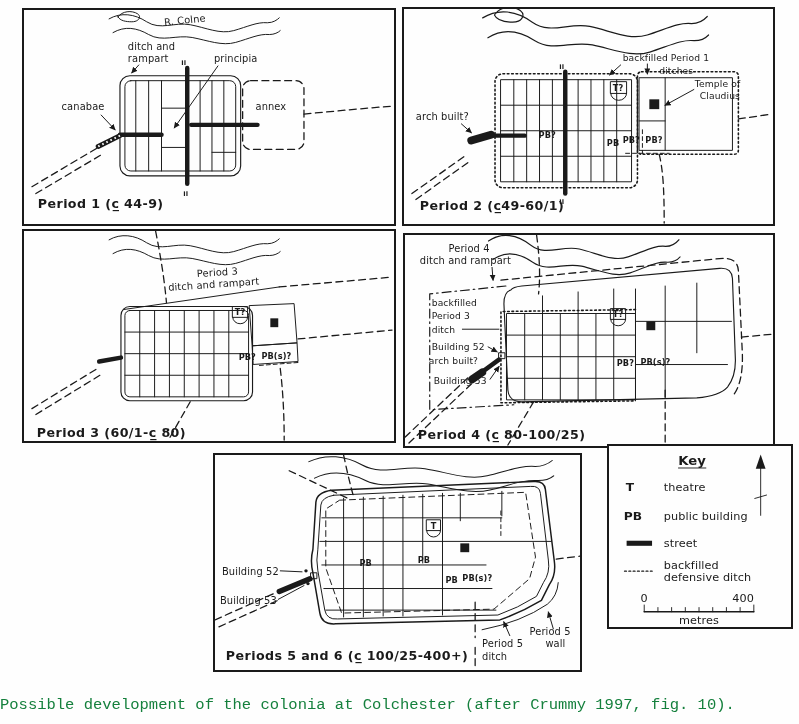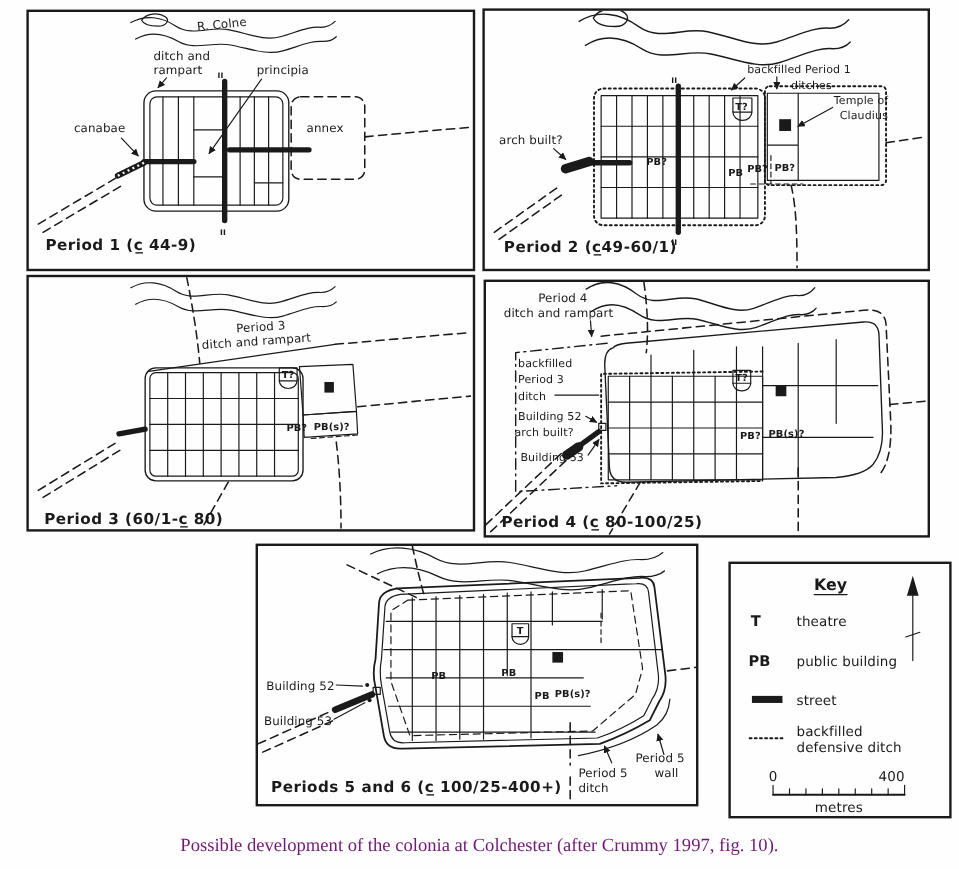--- a/index.html
+++ b/index.html
@@ -15,22 +15,22 @@
   .dot{stroke-dasharray:1.7 2.7;stroke-width:1.6;}
   .dashdot{stroke-dasharray:9 4 1.6 4;stroke-width:1.2;}
   .hatch{stroke:#fefefe;stroke-width:2;stroke-dasharray:1.6 3;fill:none;}
   .txt{font-family:"DejaVu Sans",sans-serif;font-size:10px;fill:#1a1a1a;letter-spacing:.1px;}
   .sm{font-size:9.3px;}
   .cell{font-size:8.3px;font-weight:600;}
   .sec{font-size:6.5px;font-weight:700;}
   .ttl{font-size:12.8px;font-weight:600;letter-spacing:.4px;}
   .keytxt{font-size:11.5px;}
   .keysym{font-size:12.5px;font-weight:600;}
-  .caption{position:absolute;left:0;top:696px;width:100%;text-align:center;
-           font-family:Liberation Serif, serif;font-size:15.5px;color:#701a75;}
+  .caption{position:absolute;left:0;top:696px;width:100%;text-align:left;
+           font-family:Liberation Mono, monospace;font-size:15.5px;color:#15803d;}
   .blk{fill:#1a1a1a;stroke:none;}
 </style>
 </head>
 <body>
 
 <div class="stage">
 
   <div class="panel" style="left:22px;top:8px;width:374px;height:218px;">
     <svg viewBox="0 0 374 218" preserveAspectRatio="none">
       <defs>
@@ -345,21 +345,21 @@
       <path class="ln thin" d="M298,184 L292,170" marker-end="url(#a5)"></path>
 
       <text class="txt" x="318" y="183">Period 5</text>
       <text class="txt" x="334" y="196">wall</text>
       <path class="ln thin" d="M342,177 L337,160" marker-end="url(#a5)"></path>
 
       <text class="txt ttl" x="11" y="209">Periods 5 and 6 (c̲ 100/25-400+)</text>
     </svg>
   </div>
 
-  <div class="panel" style="left:607px;top:468px;width:186px;height:214px;">
+  <div class="panel" style="left:607px;top:444px;width:186px;height:185px;">
     <svg viewBox="0 0 186 214" preserveAspectRatio="none">
       <text class="txt" style="font-size:13.5px;font-weight:600" x="85" y="22" text-anchor="middle">Key</text>
       <path class="ln thin" d="M71,26 L99,26"></path>
 
       <g>
         <path class="ln thin" d="M155,82 L155,20"></path>
         <path class="blk" d="M155,10 L150,27 L160,27 Z"></path>
         <path class="ln thin" d="M149,62 L161,58"></path>
       </g>
 

